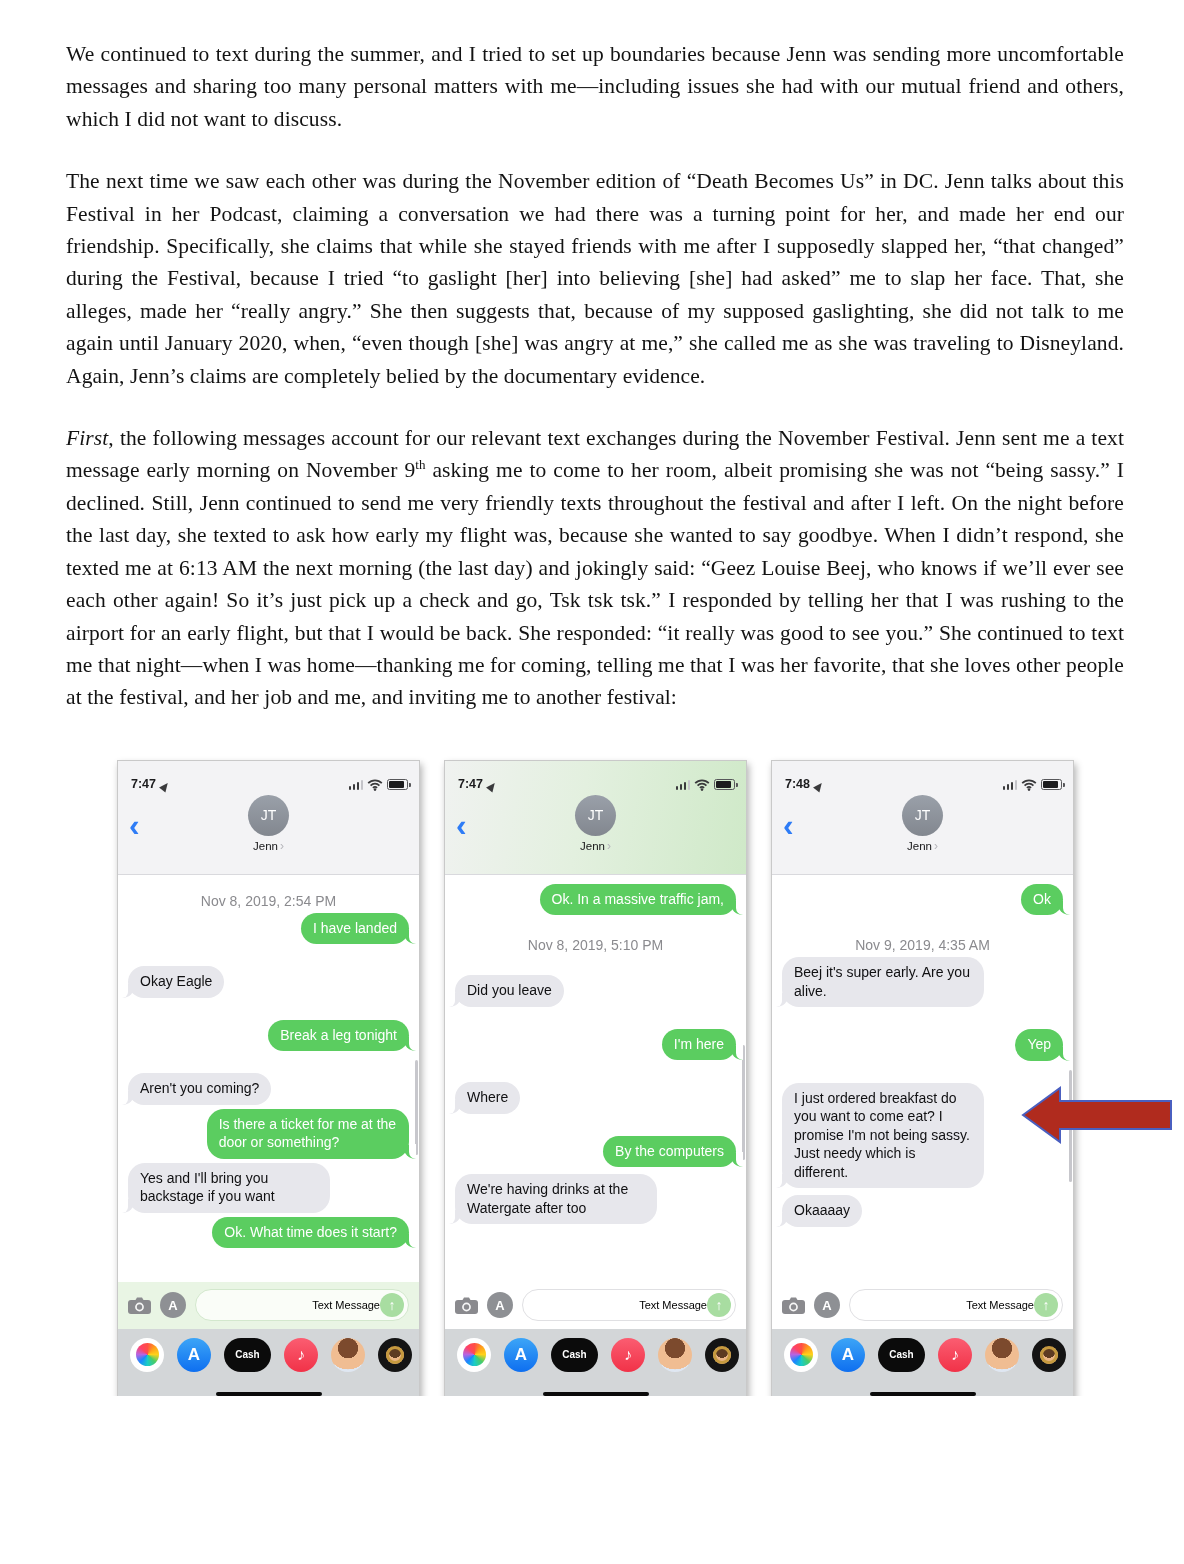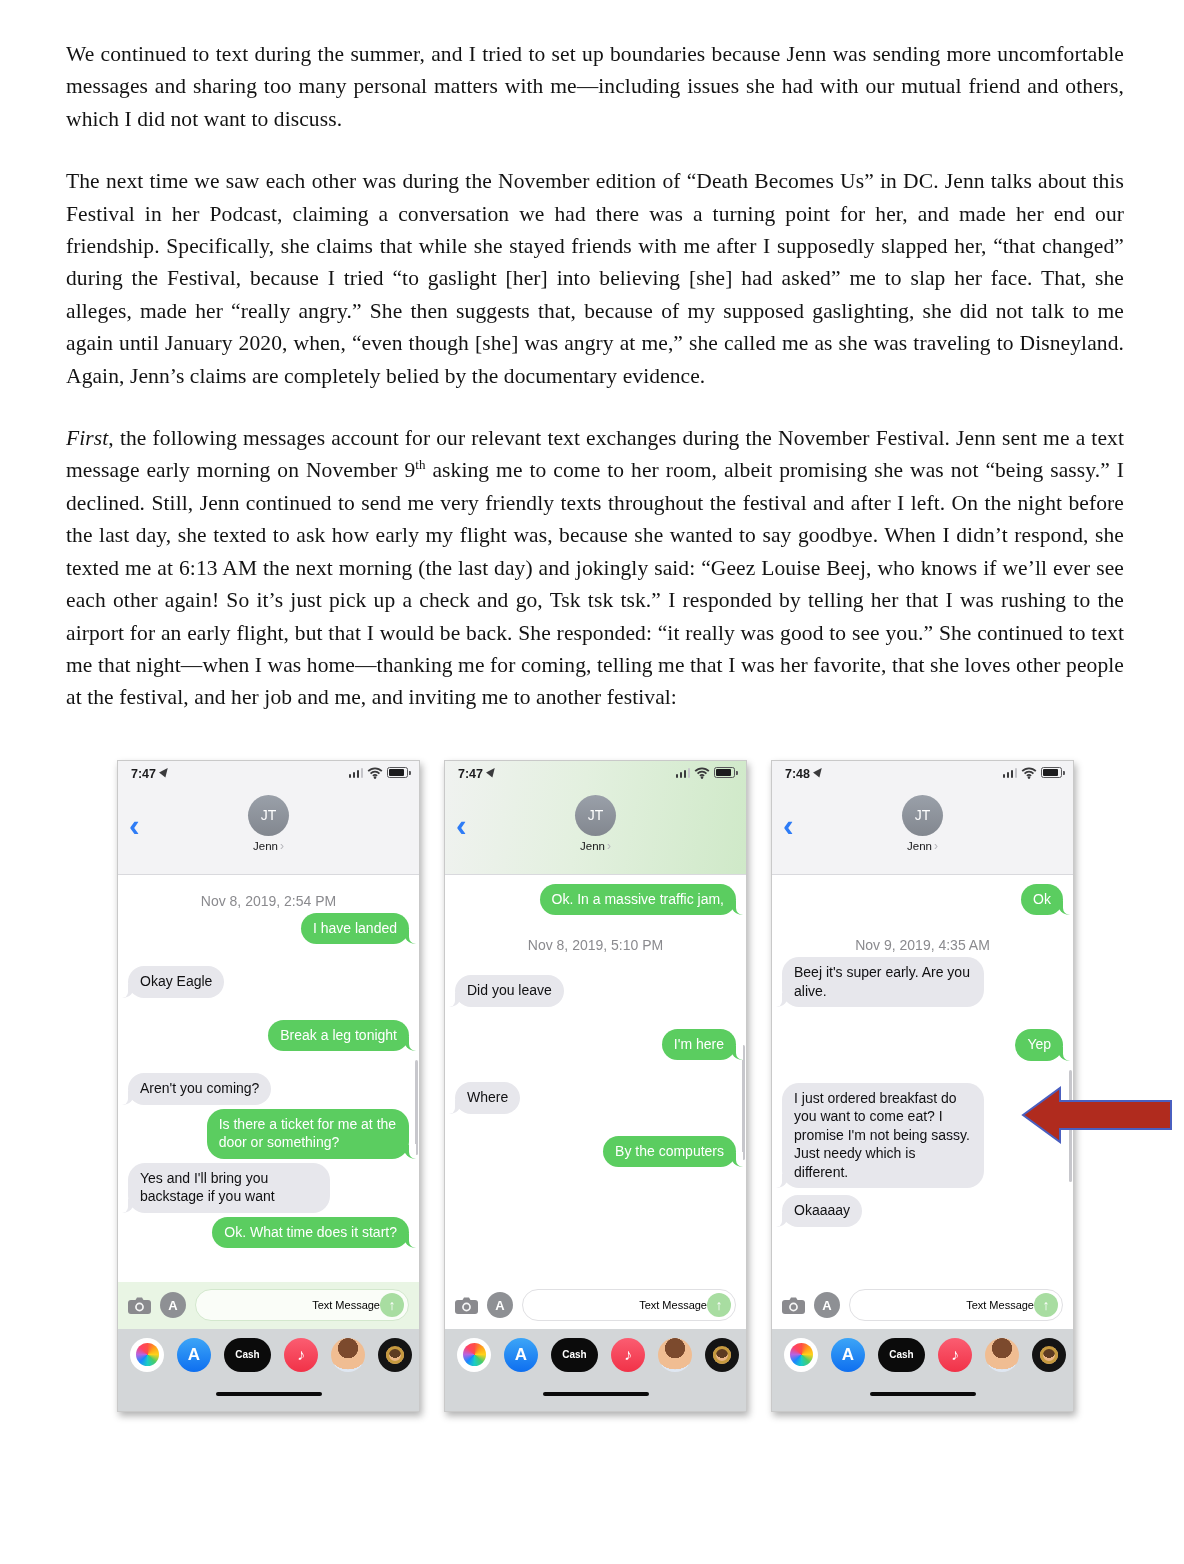--- a/index.html
+++ b/index.html
@@ -1,18 +1,18 @@
 <!DOCTYPE html>
 <html><head>
 <meta charset="utf-8">
 <style>
   * { margin:0; padding:0; box-sizing:border-box; }
   html,body { background:#fff; }
   .page {
-    position:relative; width:1184px; height:1564px; background:#ffffff;
+    position:relative; width:1184px; height:1396px; background:#ffffff;
     padding:38px 60px 0 66px; overflow:hidden;
     font-family:"Liberation Serif", serif; color:#131313;
   }
   .para {
     font-size:21.5px; line-height:32.4px; text-align:justify;
     margin-bottom:30px; letter-spacing:0.1px;
   }
   .para sup { font-size:13px; line-height:0; }
   .para .lead-italic { font-style:italic; }
 
@@ -20,21 +20,21 @@
   .phones { position:relative; margin:46px 0 0 51px; display:flex; gap:24px; }
   .phone {
     width:303px; height:652px; background:#fff; flex:none;
     border:1px solid #c9c9c9; box-shadow:2px 4px 7px rgba(0,0,0,.30);
     display:flex; flex-direction:column; overflow:hidden; position:relative;
     font-family:"Liberation Sans", sans-serif;
   }
   .top { background:#f3f3f5; border-bottom:1px solid #d9d9dd; flex:none; }
   .phone-2 .top { background:linear-gradient(100deg,#f0f2f0 0%,#e3f0df 45%,#cfe9c8 100%); }
 
-  .statusbar { height:30px; display:flex; align-items:flex-start; padding:6px 11px 0 13px; }
+  .statusbar { height:30px; display:flex; align-items:flex-end; padding:6px 11px 0 13px; }
   .time { font-size:12.5px; font-weight:bold; color:#1c1c1e; }
   .loc-icon { width:0; height:0; margin-left:5px; border-left:4px solid transparent;
     border-right:4px solid transparent; border-bottom:9px solid #3a3a3c; transform:rotate(38deg); }
   .status-right { margin-left:auto; display:flex; align-items:center; gap:4px; }
   .sig { display:inline-flex; align-items:flex-end; gap:1.5px; }
   .sig i { display:block; width:2.5px; background:#3a3a3c; border-radius:1px; }
   .sig i:nth-child(1){height:4px;} .sig i:nth-child(2){height:6px;}
   .sig i:nth-child(3){height:8px;} .sig i:nth-child(4){height:10px; background:#c4c4c9;}
   .batt { position:relative; width:21px; height:10.5px; border:1px solid #57575a; border-radius:2.5px; padding:1px; }
   .batt i { display:block; height:100%; width:88%; background:#1c1c1e; border-radius:1px; }
@@ -221,20 +221,21 @@
           </div>
         </div>
       </div>
       <div class="msgs">
         <div class="bubble out mt-xs">Ok. In a massive traffic jam,</div>
         <div class="date mt-lg">Nov 8, 2019, 5:10 PM</div>
         <div class="bubble in mt-lg">Did you leave</div>
         <div class="bubble out mt-lg">I'm here</div>
         <div class="bubble in mt-lg">Where</div>
         <div class="bubble out mt-lg">By the computers</div>
+        <div class="bubble in mt-sm">We're having drinks at the Watergate after too</div>
 
         <div class="scrollbar"></div>
       </div>
       <div class="inputbar">
         <span class="cam-icon">
             <svg width="23" height="17" viewBox="0 0 23 17">
               <rect x="0" y="3" width="23" height="14" rx="3" fill="#8a8a8e"></rect>
               <path d="M7.5 3 L9 0.5 H14 L15.5 3 Z" fill="#8a8a8e"></path>
               <circle cx="11.5" cy="10" r="4.4" fill="#fff" opacity="0.92"></circle>
               <circle cx="11.5" cy="10" r="2.7" fill="#8a8a8e"></circle>

